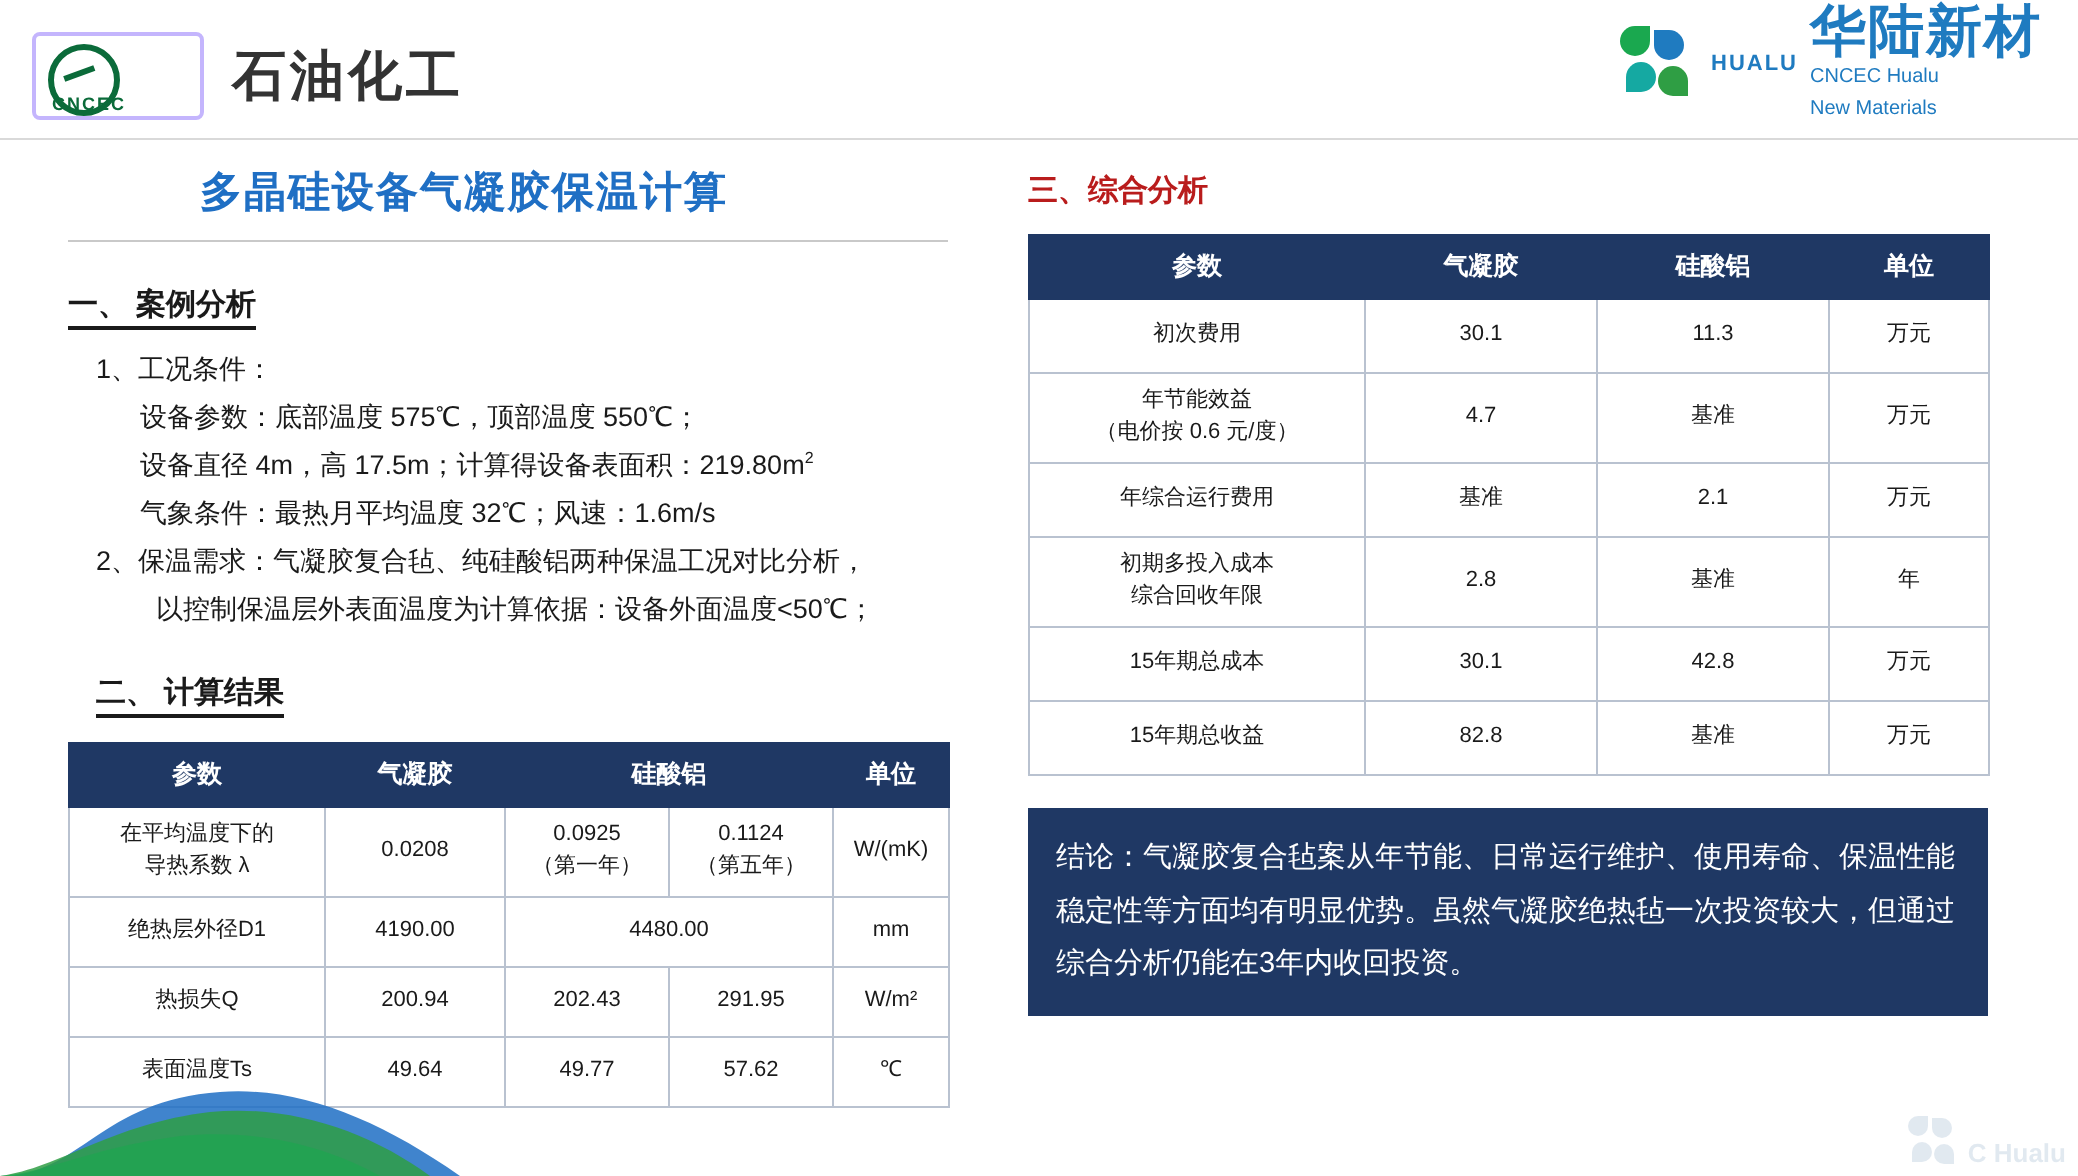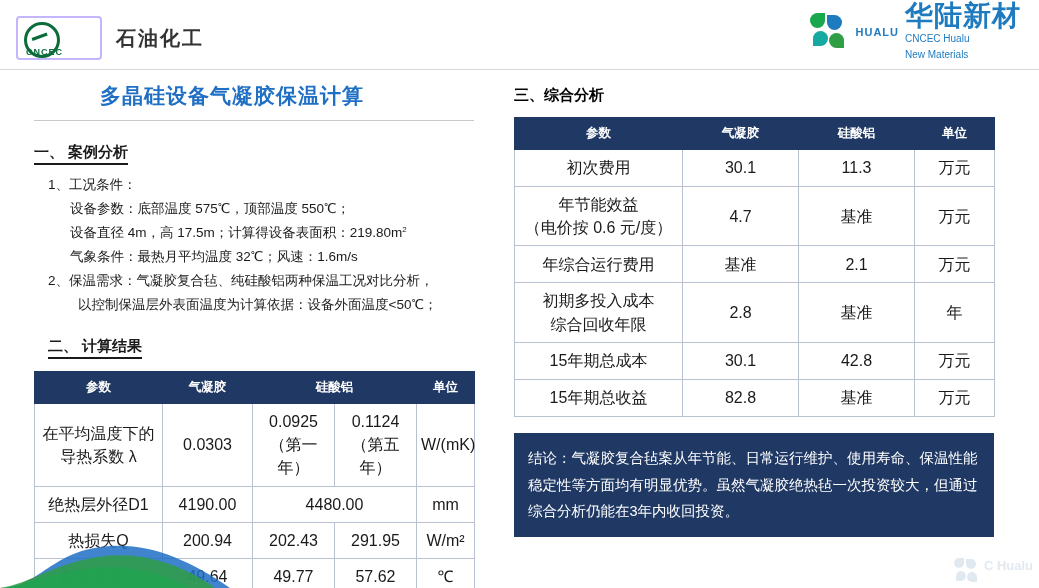--- a/index.html
+++ b/index.html
@@ -74,21 +74,21 @@
     left: 8px;
     bottom: 1px;
     font-size: 9px;
     font-weight: bold;
     letter-spacing: 1px;
     color: #0b6b3a;
     font-family: "Liberation Sans", sans-serif;
   }
   .left-title {
     margin-left: 14px;
-    font-size: 20px;
+    font-size: 27px;
     font-weight: bold;
     color: #333333;
     letter-spacing: 2px;
   }
   .logo-right {
     position: absolute;
     right: 18px;
     top: 2px;
     display: flex;
     align-items: center;
@@ -217,42 +217,42 @@
     font-size: 12.5px;
     padding: 7px 4px;
     border: 1px solid #1f3864;
     text-align: center;
   }
   .tbl td {
     border: 1px solid #b9c2d0;
     padding: 6px 4px;
     text-align: center;
     color: #1a1a1a;
-    font-size: 16px;
+    font-size: 11px;
     line-height: 1.45;
   }
   .tbl .lbl { }
   #calc-table {
     margin-top: 8px;
     width: 440px;
     table-layout: fixed;
   }
   #calc-table td { height: 22px; }
 
   
   .right-col {
     position: absolute;
     left: 514px;
     top: 86px;
     width: 492px;
   }
   .sec-h-r {
     font-size: 15px;
     font-weight: bold;
-    color: #000000;
+    color: #b91c1c;
     margin-bottom: 12px;
   }
   #summary-table {
     width: 480px;
     table-layout: fixed;
   }
   #summary-table td { height: 24px; }
   .conclusion {
     margin-top: 16px;
     width: 480px;
@@ -272,21 +272,21 @@
     width: 230px;
     height: 48px;
     overflow: hidden;
   }
   .watermark {
     position: absolute;
     right: 6px;
     bottom: 4px;
     opacity: 0.30;
     display: flex;
-    align-items: flex-start;
+    align-items: flex-end;
   }
   .watermark .wm-mark {
     width: 26px; height: 26px; position: relative; margin-right: 4px;
   }
   .watermark .wm-mark i {
     position: absolute; width: 10px; height: 10px; background: #9fb7cf; border-radius: 50% 0 50% 50%;
   }
   .watermark .wm-mark i:nth-child(2){ left: 12px; top:1px; border-radius: 0 50% 50% 50%; }
   .watermark .wm-mark i:nth-child(3){ left: 2px; top: 13px; border-radius: 50% 50% 50% 0; }
   .watermark .wm-mark i:nth-child(4){ left: 13px; top: 14px; border-radius: 50% 50% 0 50%; }
@@ -366,21 +366,21 @@
           <th colspan="2">硅酸铝</th>
           <th>单位</th>
         </tr>
       </thead>
       <tbody>
         <tr>
           <td class="lbl">
             <div>在平均温度下的</div>
             <div>导热系数 λ</div>
           </td>
-          <td>0.0303</td>
+          <td>0.0208</td>
           <td>
             <div>0.0925</div>
             <div>（第一年）</div>
           </td>
           <td>
             <div>0.1124</div>
             <div>（第五年）</div>
           </td>
           <td>W/(mK)</td>
         </tr>

